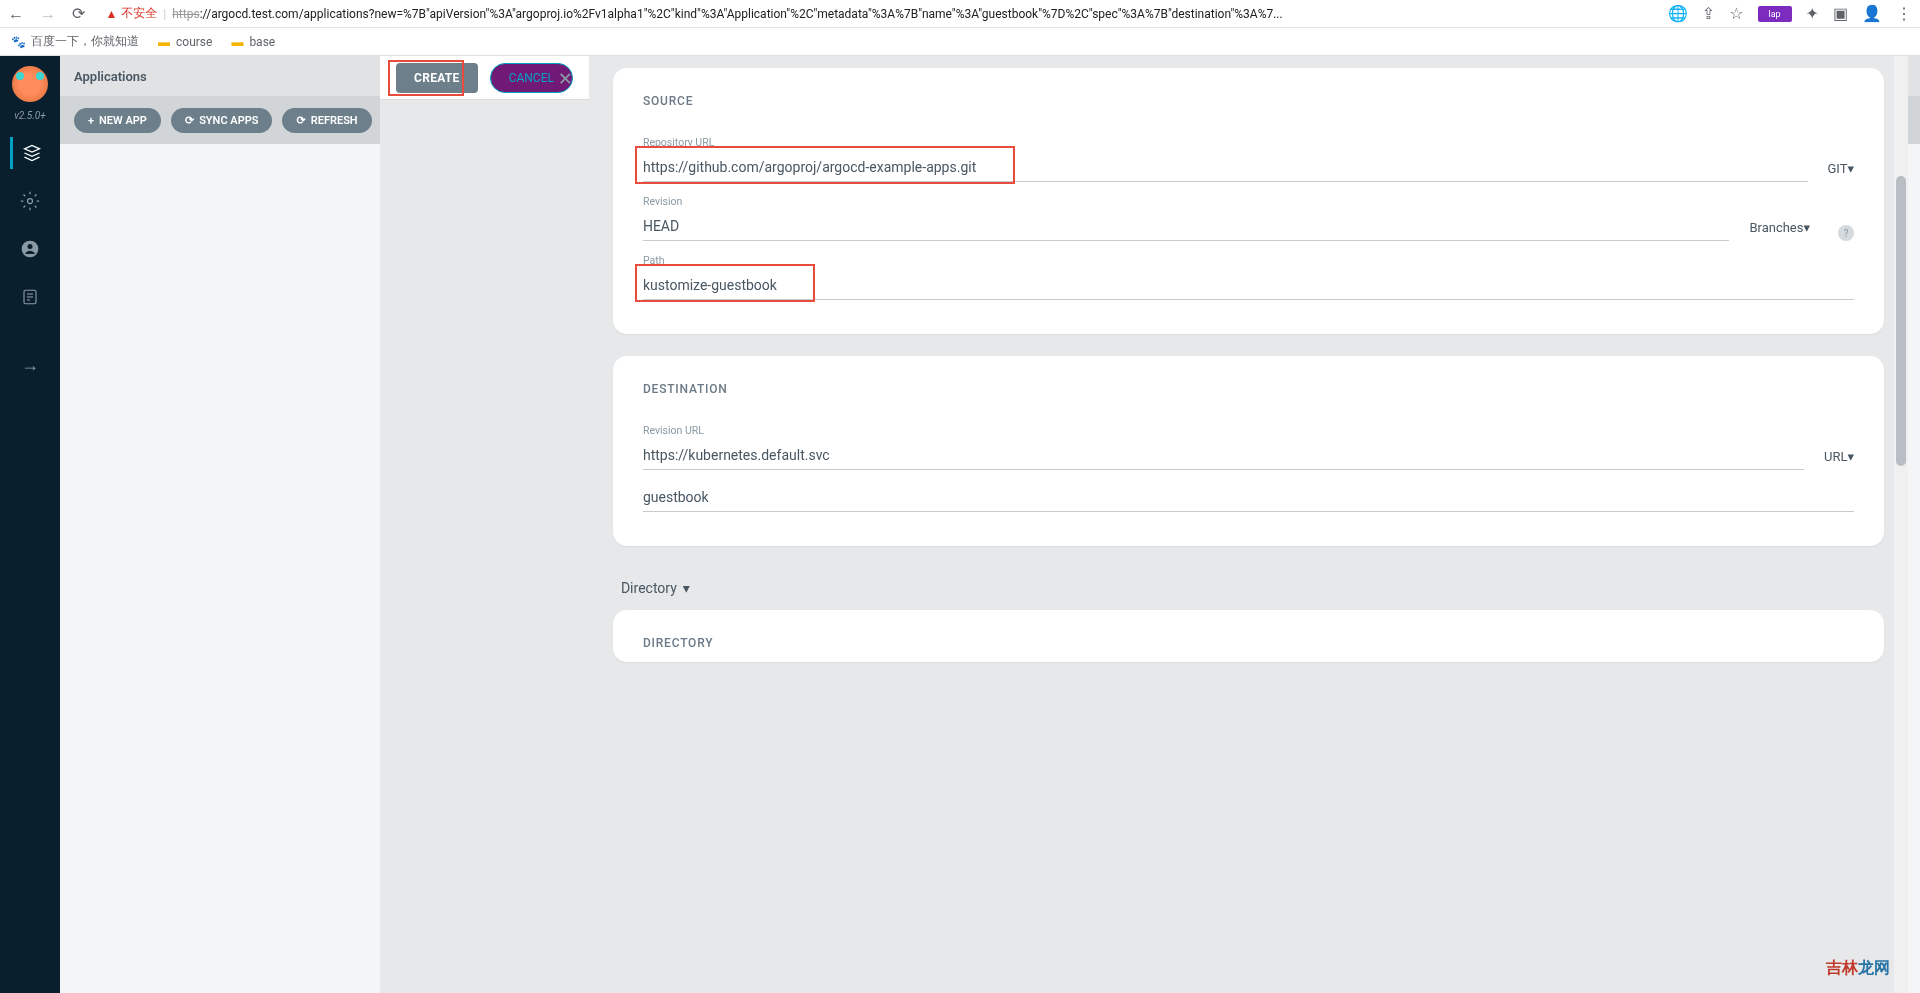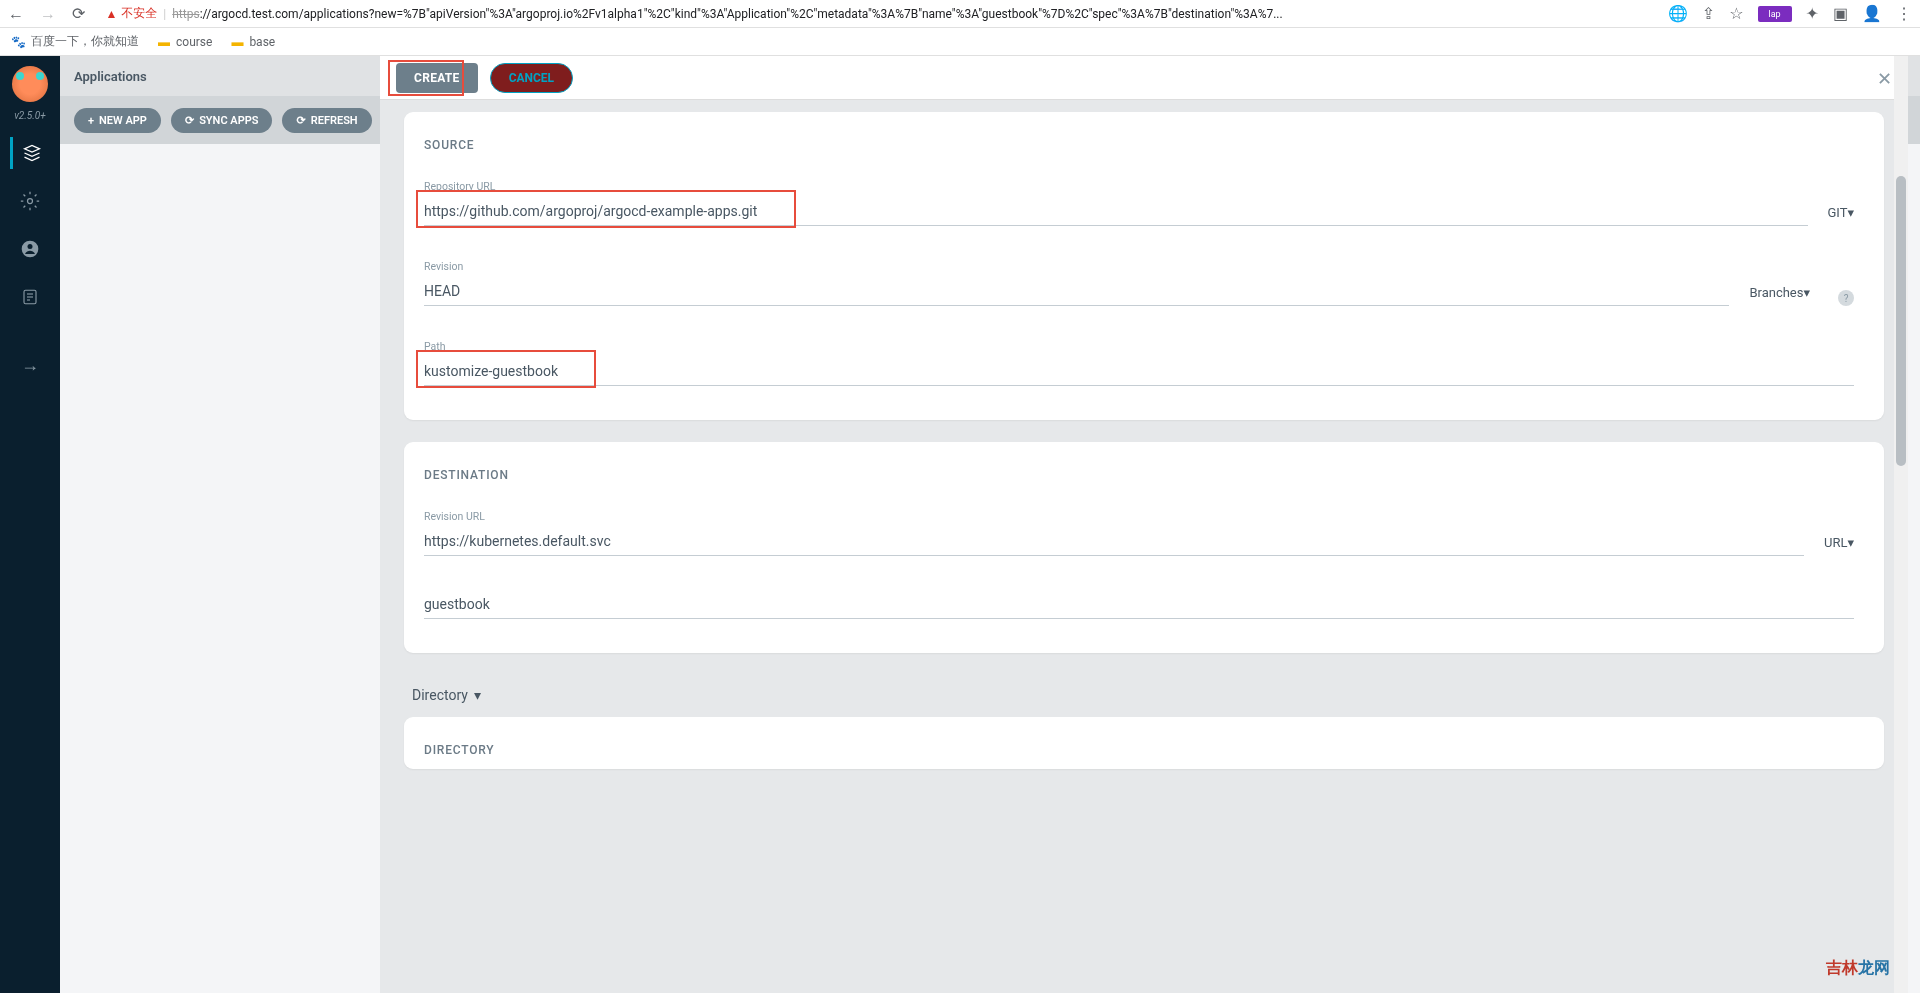--- a/index.html
+++ b/index.html
@@ -28,32 +28,32 @@
 .logo::after { content:''; position:absolute; top:6px; right:4px; width:8px; height:8px; background:#3dd6d0; border-radius:50%; }
 .version { font-size: 10px; color: #8a9aa5; margin-top: -8px; font-style: italic; }
 .side-icon { width: 40px; height: 32px; display: flex; align-items: center; justify-content: center; color: #8a9aa5; cursor: pointer; font-size: 18px; }
 .side-icon.active { border-left: 3px solid #00a3c4; color: #fff; }
 
 .main-header { position: absolute; left: 60px; top: 0; right: 0; height: 40px; background: #e0e2e4; display: flex; align-items: center; padding: 0 14px; font-size: 13px; font-weight: 600; color: #495763; z-index: 1; }
 .app-buttons { position: absolute; left: 60px; top: 40px; right: 0; height: 48px; background: #d1d5d8; display: flex; align-items: center; padding: 0 14px; gap: 10px; z-index: 1; }
 .pill-btn { background: #6d7f8b; color: #fff; border: none; border-radius: 16px; padding: 6px 14px; font-size: 11px; font-weight: 600; cursor: pointer; display: flex; align-items: center; gap: 5px; }
 
 
-.panel-overlay { position: absolute; left: 380px; top: 0; right: 12px; bottom: 0; background: #e6e8ea; z-index: 5; display: flex; flex-direction: column; }
+.panel-overlay { position: absolute; left: 380px; top: 0; right: 12px; bottom: 0; background: #e6e8ea; z-index: 5; display: flex; flex-direction: row; }
 .panel-head { height: 44px; background: #fff; border-bottom: 1px solid #ddd; display: flex; align-items: center; padding: 0 16px; gap: 12px; position: relative; }
 .btn-create { background: #6d7f8b; color: #fff; border: none; border-radius: 4px; padding: 8px 18px; font-size: 12px; font-weight: 700; cursor: pointer; letter-spacing: 0.3px; }
-.btn-cancel { background: #7f1d1d; color: #00a3c4; border: 1px solid #00a3c4; border-radius: 16px; padding: 7px 18px; font-size: 12px; font-weight: 700; cursor: pointer; }
+.btn-cancel { background: #701a75; color: #00a3c4; border: 1px solid #00a3c4; border-radius: 16px; padding: 7px 18px; font-size: 12px; font-weight: 400; cursor: pointer; }
 .close-x { position: absolute; right: 16px; top: 12px; font-size: 18px; color: #8a9aa5; cursor: pointer; }
 .highlight-box { position: absolute; border: 2px solid #e74c3c; pointer-events: none; z-index: 20; }
 
 .panel-body { flex: 1; overflow-y: auto; padding: 12px 24px 24px 24px; }
-.card { background: #fff; border-radius: 9px; padding: 26px 30px 34px 20px; margin-bottom: 22px; box-shadow: 0 1px 2px rgba(0,0,0,0.06); }
+.card { background: #fff; border-radius: 14px; padding: 26px 30px 34px 30px; margin-bottom: 22px; box-shadow: 0 1px 2px rgba(0,0,0,0.06); }
 .card-title { font-size: 12px; letter-spacing: 0.8px; color: #6b7a86; margin-bottom: 28px; font-weight: 500; }
 
-.field-row { display: flex; gap: 20px; align-items: flex-end; margin-bottom: 34px; }
+.field-row { display: flex; gap: 20px; align-items: flex-end; margin-bottom: 13px; }
 .field { flex: 1; position: relative; }
 .field-label { font-size: 10.5px; color: #8a9aa5; margin-bottom: 4px; display: block; }
 .field-input { width: 100%; border: none; border-bottom: 1px solid #c5cdd3; padding: 6px 0; font-size: 14px; color: #495763; outline: none; background: transparent; }
 .field-dd { display: flex; align-items: center; font-size: 13px; color: #495763; cursor: pointer; padding-bottom: 6px; white-space: nowrap; }
 .help-dot { width: 16px; height: 16px; border-radius: 50%; background: #d4dade; color: #8a9aa5; font-size: 10px; display: flex; align-items: center; justify-content: center; margin-left: 8px; }
 
 .section-toggle { font-size: 14px; color: #495763; padding: 12px 8px 14px 8px; cursor: pointer; display: flex; align-items: center; gap: 6px; }
 
 .watermark { position: absolute; right: 30px; bottom: 14px; font-size: 16px; font-weight: 600; z-index: 30; }
 .wm-a { color: #c0392b; }

